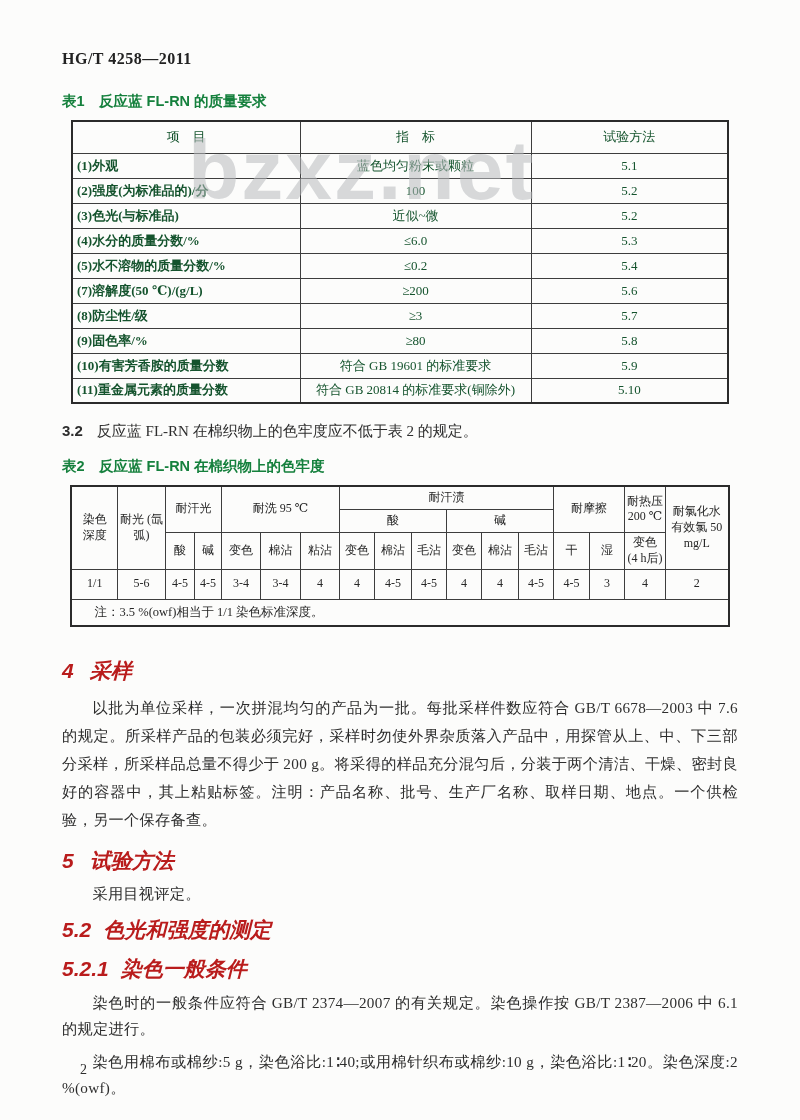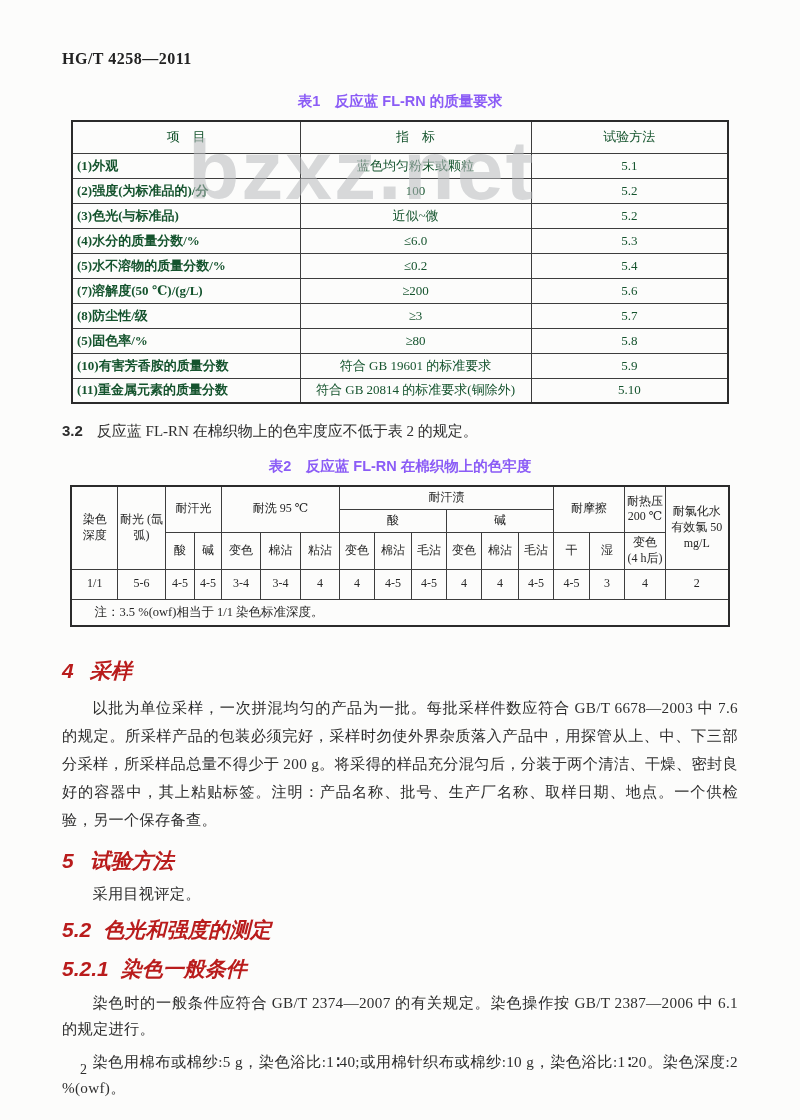--- a/index.html
+++ b/index.html
@@ -22,23 +22,23 @@
   .watermark {
     position:absolute; left:188px; top:122px;
     font-family:"Liberation Sans","DejaVu Sans",sans-serif;
     font-weight:bold; font-size:84px; letter-spacing:2px;
     color:#b9bcbf; opacity:0.55;
     z-index:5; pointer-events:none;
     user-select:none;
   }
 
   .tbl-title {
-    text-align:center;
-    font-family:"Liberation Sans","DejaVu Sans",sans-serif;
-    font-weight:bold; font-size:14.5px; color:#8b5cf6;
+    text-align:left;
+    font-family:"Liberation Sans","DejaVu Sans",sans-serif;
+    font-weight:bold; font-size:14.5px; color:#15803d;
   }
   .t1-title { margin-top:24px; }
   .t2-title { margin-top:16px; }
 
   table { border-collapse:collapse; table-layout:fixed; }
   .t1 {
     width:656px; margin:9px auto 0 auto;
     font-size:13px; color:#14532d;
     border:2px solid #2b2b2b;
   }
@@ -152,21 +152,21 @@
             <td class="item">(7)溶解度(50 ℃)/(g/L)</td>
             <td>≥200</td>
             <td>5.6</td>
           </tr>
         <tr>
             <td class="item">(8)防尘性/级</td>
             <td>≥3</td>
             <td>5.7</td>
           </tr>
         <tr>
-            <td class="item">(5)固色率/%</td>
+            <td class="item">(9)固色率/%</td>
             <td>≥80</td>
             <td>5.8</td>
           </tr>
         <tr>
             <td class="item">(10)有害芳香胺的质量分数</td>
             <td>符合 GB 19601 的标准要求</td>
             <td>5.9</td>
           </tr>
         <tr>
             <td class="item">(11)重金属元素的质量分数</td>

